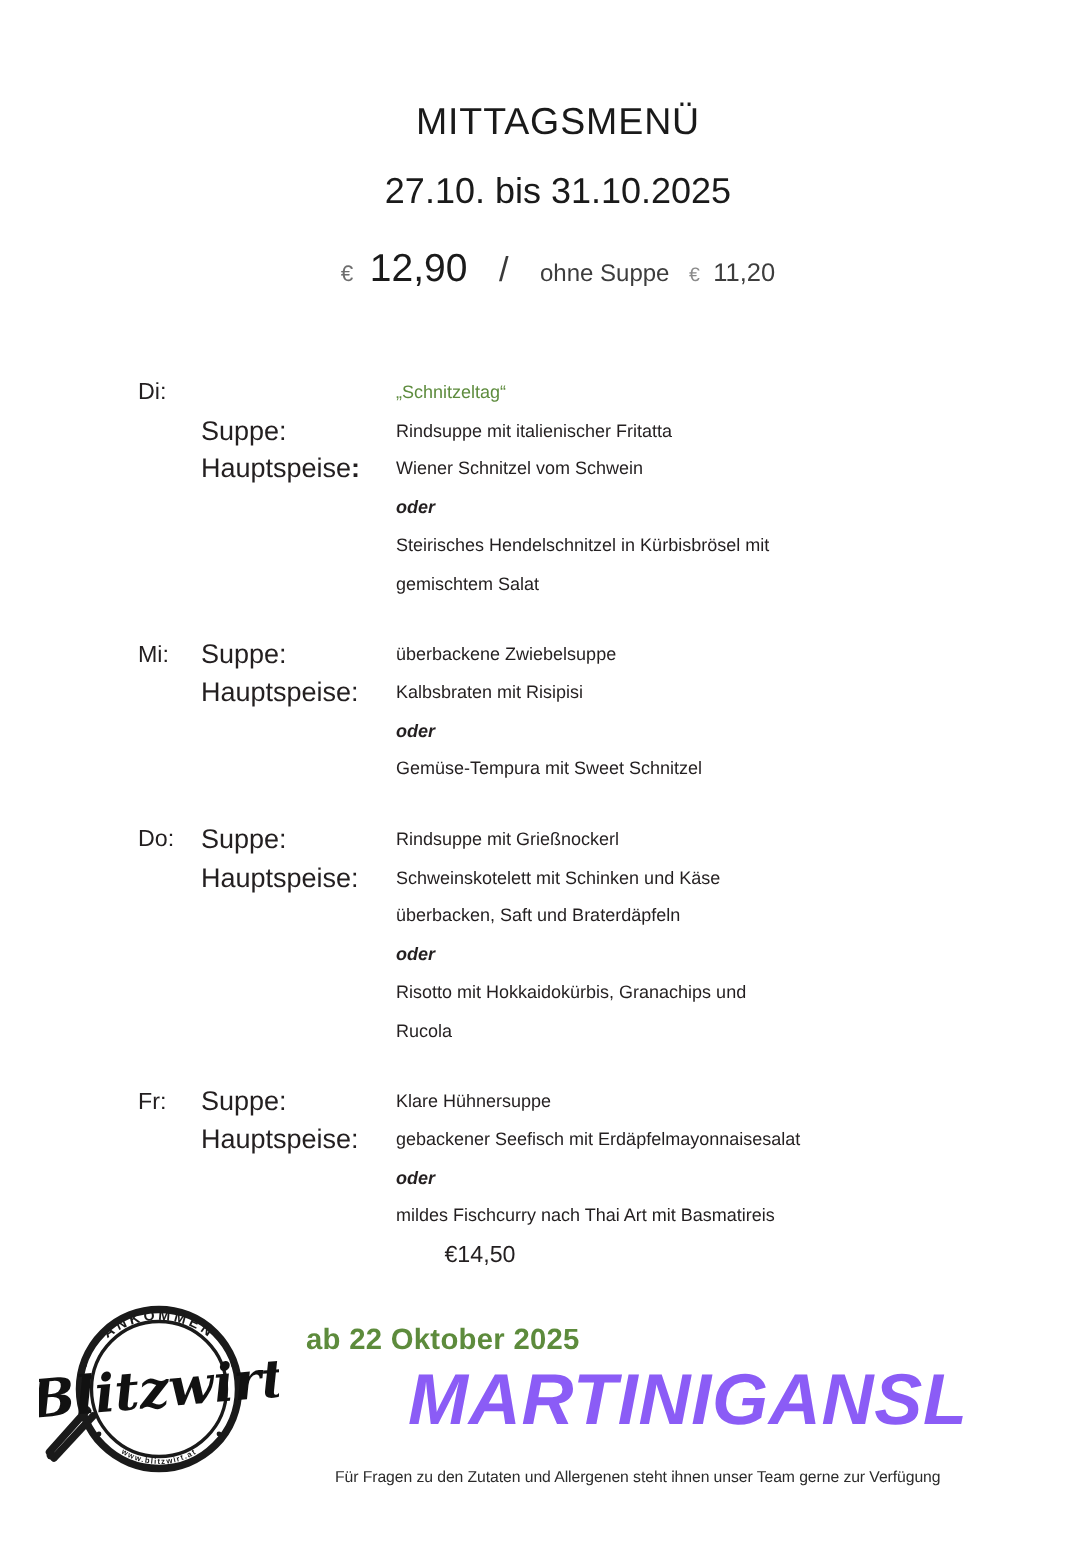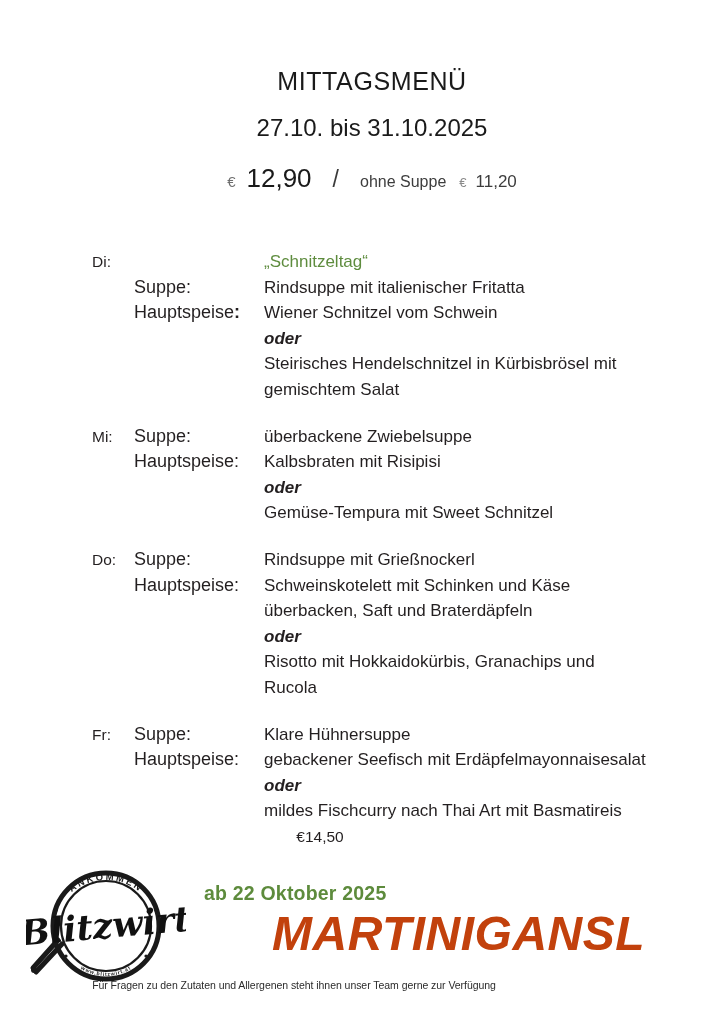--- a/index.html
+++ b/index.html
@@ -118,21 +118,21 @@
     color: #231f20;
   }
   .col-label.semibold-colon {
     font-weight: 400;
   }
   .col-label.semibold-colon .colon {
     font-weight: 700;
   }
   .col-text {
     flex: 1 1 auto;
-    font-size: 17px;
+    font-size: 12px;
     color: #231f20;
     padding-right: 56px;
   }
   .col-text.green {
     color: #5e8c3e;
   }
   .col-text.oder {
     font-weight: 700;
     font-style: italic;
   }
@@ -172,34 +172,35 @@
     letter-spacing: 0.2px;
   }
 
   .martinigansl {
     position: absolute;
     left: 272px;
     top: 48px;
     font-size: 48px;
     font-weight: 700;
     font-style: italic;
-    color: #c2410c;
+    color: #8b5cf6;
     letter-spacing: 0.5px;
     line-height: 1;
   }
 
   .disclaimer {
     position: absolute;
     left: 0;
     top: 117px;
     width: 588px;
-    text-align: center;
+    text-align: right;
     font-size: 10.5px;
     color: #2b2b2b;
     letter-spacing: -0.05px;
+    padding-left: 39px;
   }
 </style>
 </head>
 <body>
 
 <div class="page">
 
   <div class="header">
     <div class="title">MITTAGSMENÜ</div>
     <div class="daterange">27.10. bis 31.10.2025</div>

